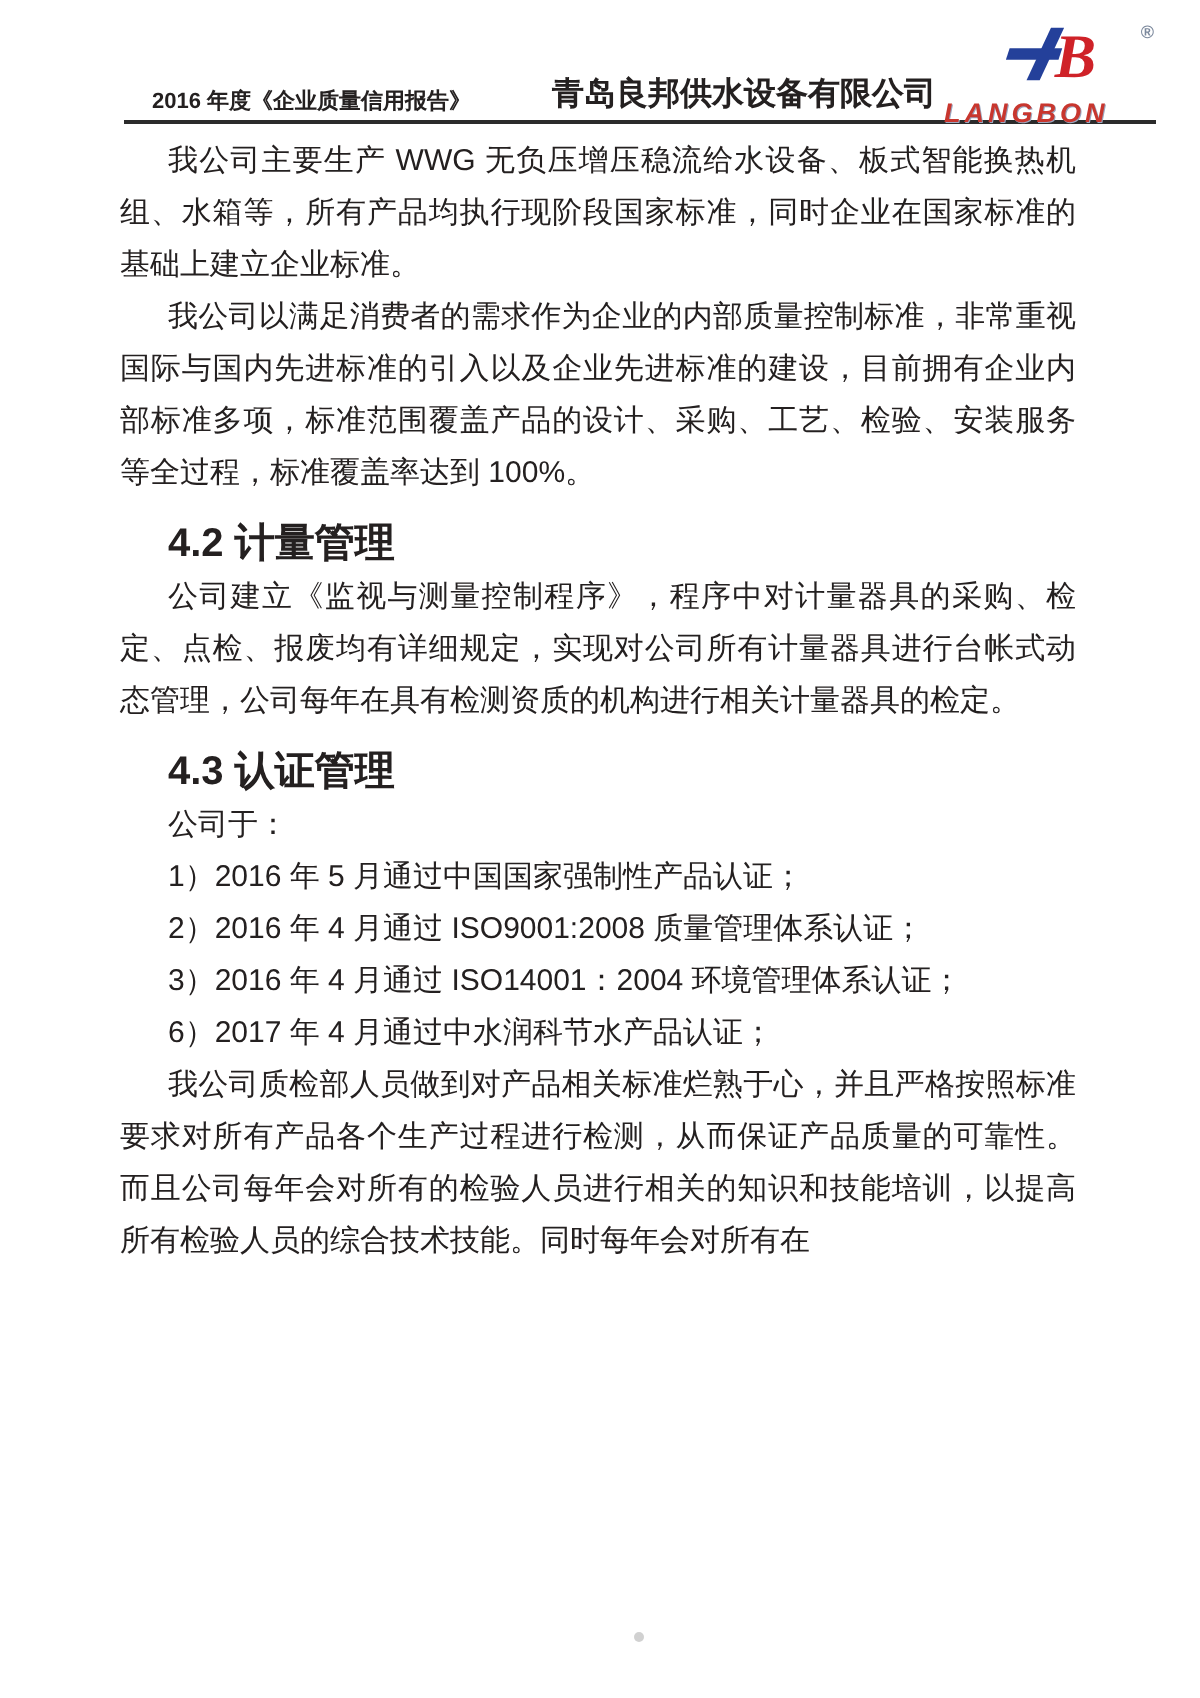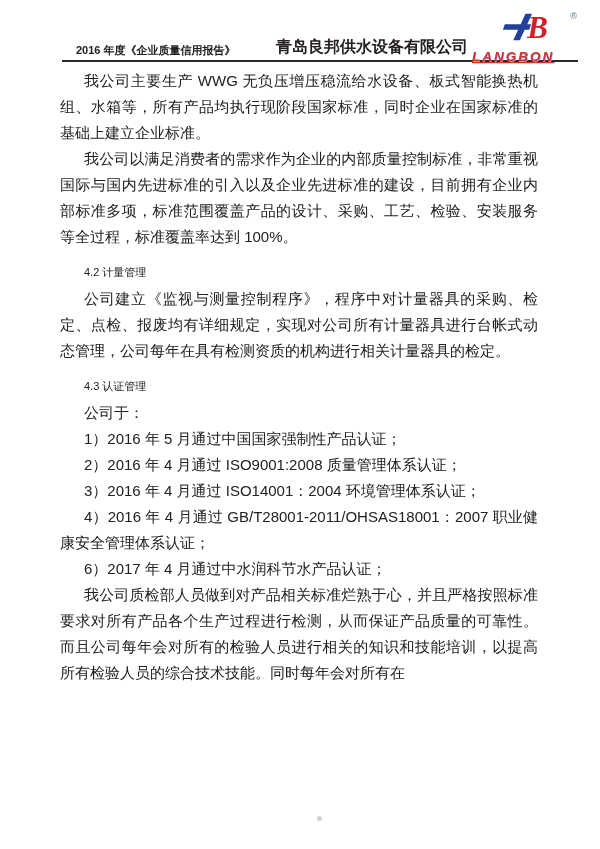--- a/index.html
+++ b/index.html
@@ -38,35 +38,34 @@
   .logo-reg {
     position:absolute; right:3px; top:-1px;
     font-size:9px; color:#7b889c; font-weight:bold;
   }
   .logo-word {
     position:absolute; left:2px; bottom:0;
     font-size:13.5px; font-weight:bold; font-style:italic;
     letter-spacing:2px; white-space:nowrap;
     color:#c8362e;
     text-shadow:0.5px 0.5px 0 #9aa6bf;
-    text-decoration:underline;
   }
 
   
   .doc {
     position:absolute; left:60px; top:68px;
     width:478px;
     font-size:15px; line-height:26px;
     text-align:justify;
   }
   .doc p { margin:0; text-indent:24px; }
   .doc h3 {
     margin:9px 0 1px 0;
-    font-size:11px; line-height:26px;
-    font-weight:normal; text-indent:24px;
+    font-size:20px; line-height:26px;
+    font-weight:bold; text-indent:24px;
   }
 
   
   .speck {
     position:absolute; left:317px; top:816px;
     width:5px; height:5px; border-radius:50%;
     background:#9a9a9a; opacity:0.45;
   }
 </style>
 </head>
@@ -94,20 +93,19 @@
     <p>我公司以满足消费者的需求作为企业的内部质量控制标准，非常重视国际与国内先进标准的引入以及企业先进标准的建设，目前拥有企业内部标准多项，标准范围覆盖产品的设计、采购、工艺、检验、安装服务等全过程，标准覆盖率达到 100%。</p>
 
     <h3>4.2 计量管理</h3>
     <p>公司建立《监视与测量控制程序》，程序中对计量器具的采购、检定、点检、报废均有详细规定，实现对公司所有计量器具进行台帐式动态管理，公司每年在具有检测资质的机构进行相关计量器具的检定。</p>
 
     <h3>4.3 认证管理</h3>
     <p>公司于：</p>
     <p>1）2016 年 5 月通过中国国家强制性产品认证；</p>
     <p>2）2016 年 4 月通过 ISO9001:2008 质量管理体系认证；</p>
     <p>3）2016 年 4 月通过 ISO14001：2004 环境管理体系认证；</p>
-    <p>4）2016 年 4 月通过 GB/T28001-2011/OHSAS18001：2007 职业健康安全管理体系认证；</p>
     <p>6）2017 年 4 月通过中水润科节水产品认证；</p>
 
     <p>我公司质检部人员做到对产品相关标准烂熟于心，并且严格按照标准要求对所有产品各个生产过程进行检测，从而保证产品质量的可靠性。而且公司每年会对所有的检验人员进行相关的知识和技能培训，以提高所有检验人员的综合技术技能。同时每年会对所有在</p>
   </main>
 
   <div class="speck"></div>
 </div>
 
 </body></html>

